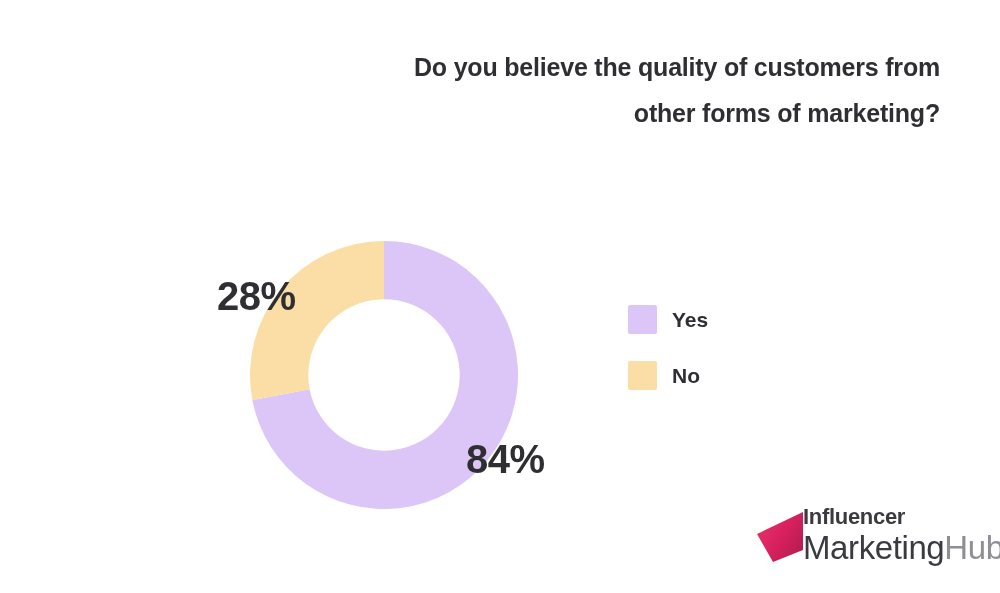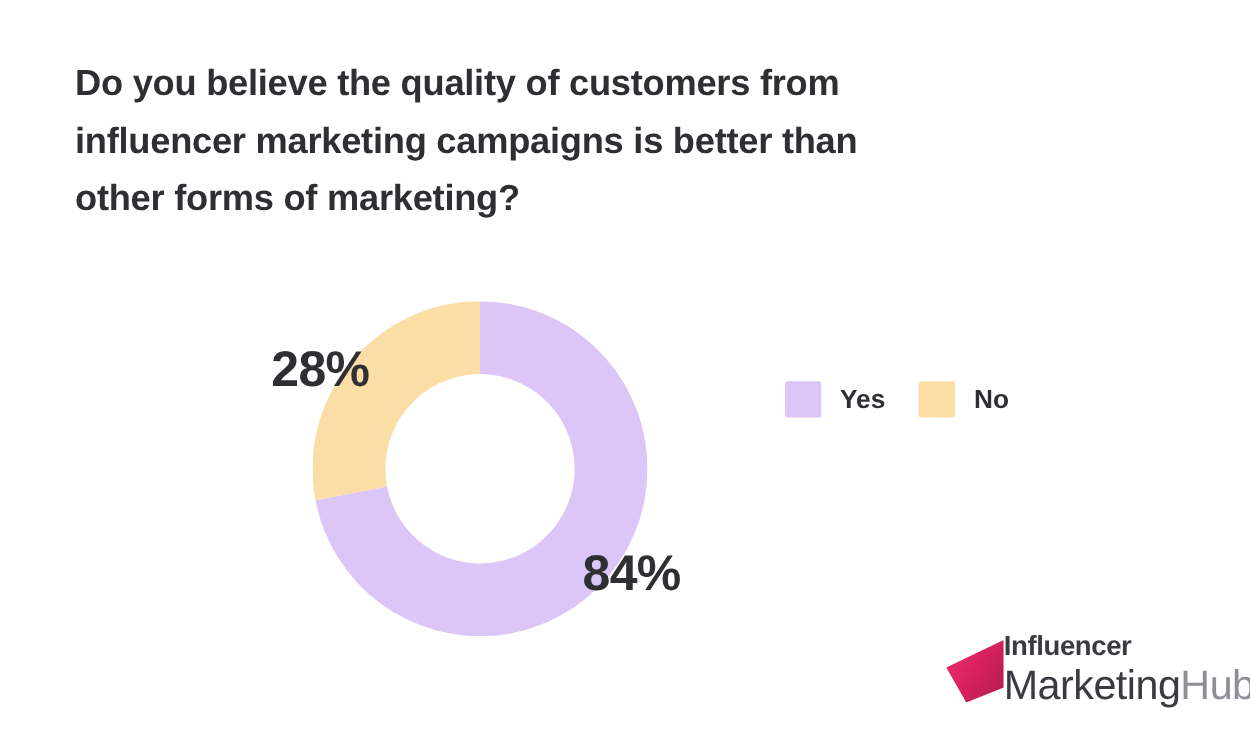--- a/index.html
+++ b/index.html
@@ -21,22 +21,22 @@
     width: 1000px;
     height: 593px;
   }
 
   
   #chart-title {
     position: absolute;
     left: 60px;
     top: 44px;
     width: 880px;
-    text-align: left;
-    font-size: 29px;
+    text-align: right;
+    font-size: 25px;
     line-height: 46px;
     font-weight: bold;
     color: #2f2f33;
     letter-spacing: -0.2px;
   }
   #chart-title .title-line {
     display: block;
     white-space: nowrap;
   }
 
@@ -65,21 +65,21 @@
   }
   #label-no  { left: 190px; top: 274px; margin-left: 27px; }
   #label-yes { left: 466px; top: 437px; }
 
   
   #legend {
     position: absolute;
     left: 628px;
     top: 305px;
     display: flex;
-    flex-direction: row;
+    flex-direction: column;
     gap: 27px;
   }
   .legend-item {
     display: flex;
     align-items: center;
     gap: 15px;
   }
   .legend-swatch {
     width: 29px;
     height: 29px;
@@ -130,21 +130,20 @@
   #logo-marketing { color: #3a3a40; }
   #logo-hub { color: #8e8e95; }
 </style>
 </head>
 <body>
 
 <div id="chart-root">
 
   <div id="chart-title">
     <span class="title-line">Do you believe the quality of customers from</span>
-    <span class="title-line">influencer marketing campaigns is better than</span>
     <span class="title-line">other forms of marketing?</span>
   </div>
 
   <div id="donut-wrap">
     <svg id="donut-svg" viewBox="0 0 268 268">
 
       <path id="slice-yes" d="M 134 0 A 134 134 0 1 1 2.373508402355725 159.1090961544871 L 59.63103224733098 148.1866393272852 A 75.71 75.71 0 1 0 134 58.290000000000006 Z" fill="#DCC6F7"></path>
 
       <path id="slice-no" d="M 2.373508402355725 159.1090961544871 A 134 134 0 0 1 133.99999999999997 0 L 134 58.290000000000006 A 75.71 75.71 0 0 0 59.63103224733098 148.1866393272852 Z" fill="#FBDEA5"></path>
     </svg>

